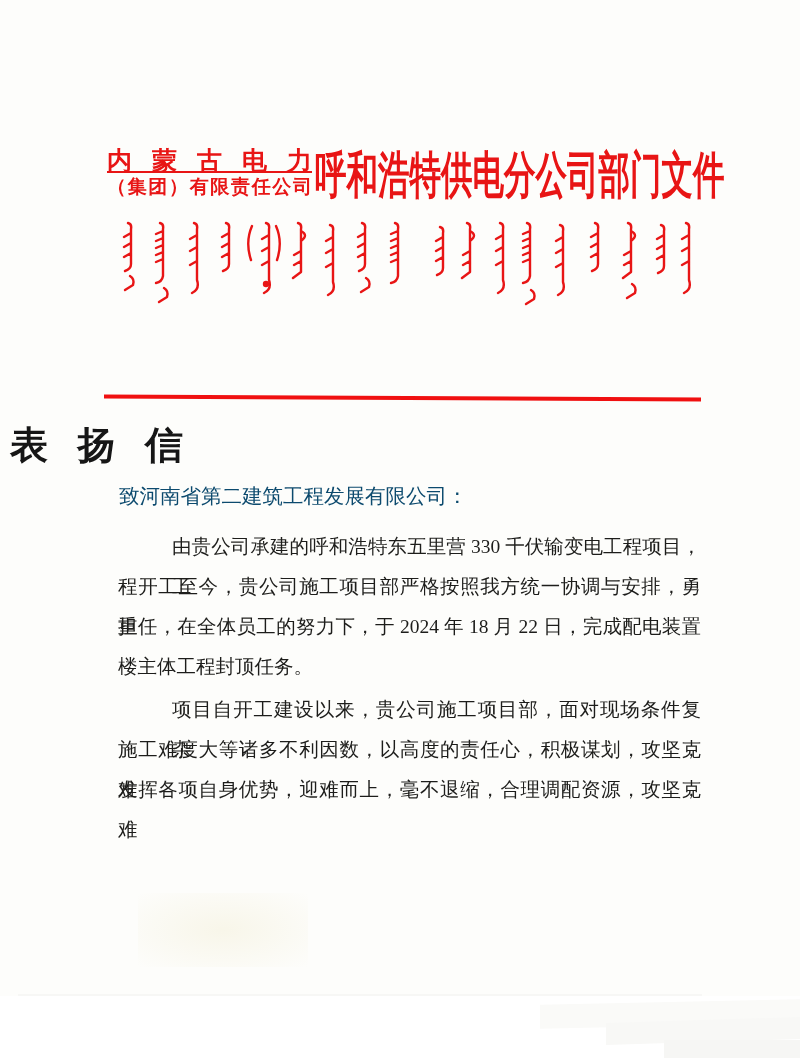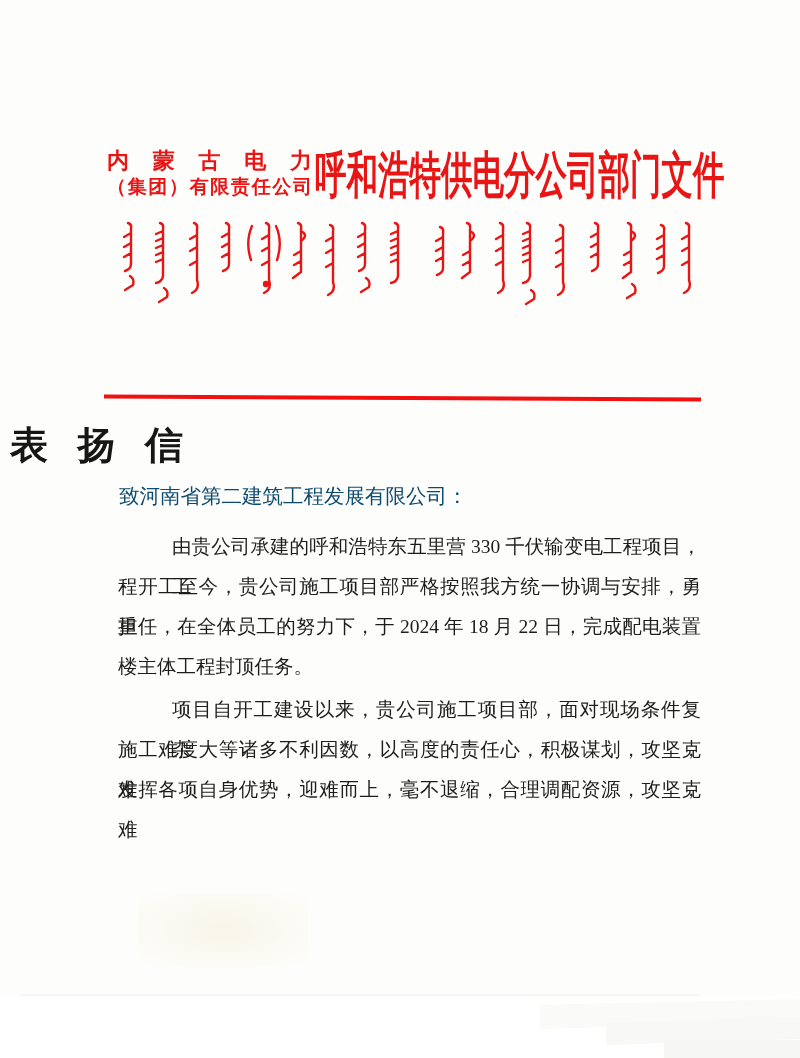--- a/index.html
+++ b/index.html
@@ -27,22 +27,22 @@
     position:absolute; left:138px; top:893px; width:170px; height:74px;
     background:radial-gradient(ellipse at center, rgba(236,229,192,0.30), rgba(255,255,255,0));
   }
 
   
   .org-name {
     position:absolute; left:107px; top:147px; width:205px;
     color:#e81515; font-weight:bold;
   }
   .org-line1 {
-    font-size:22px; line-height:27px;
-    text-align:justify; text-align-last:justify;
+    font-size:25px; line-height:27px;
+    text-align:justify; text-align-last:justify;text-decoration:underline;
   }
   .org-line2 {
     font-size:19px; line-height:26px; white-space:nowrap;
     text-align:justify; text-align-last:justify;
   }
   .dept-title {
     position:absolute; left:315px; top:147px;
     font-size:50px; line-height:56px; font-weight:bold; color:#e81515;
     white-space:nowrap; transform:scaleX(0.63); transform-origin:0 0;
   }

